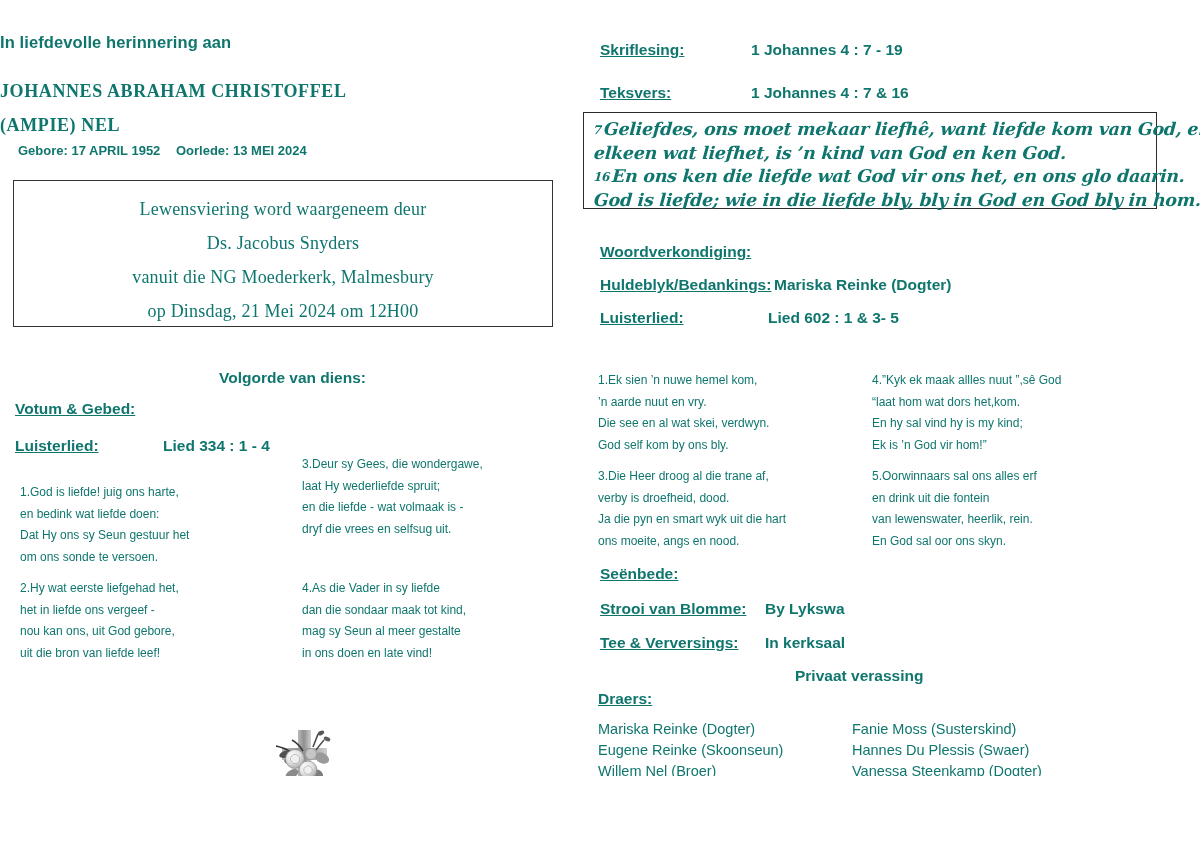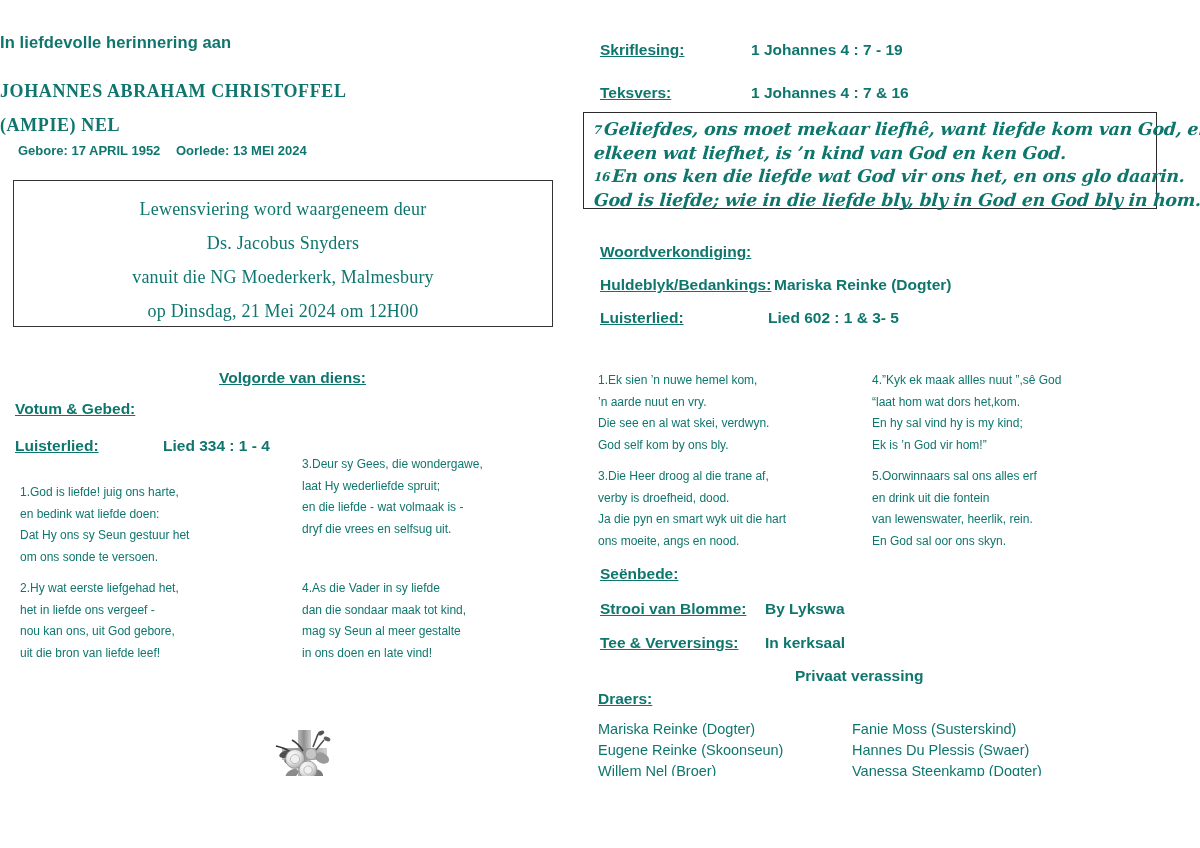--- a/index.html
+++ b/index.html
@@ -53,21 +53,20 @@
     margin-top: 13px;
     letter-spacing: .2px;
   }
   #service-box .line:first-child { margin-top: 18px; }
 
   
   .section-heading {
     position: absolute;
     font-size: 15.5px;
     font-weight: bold;
-    text-decoration: underline;
     white-space: nowrap;
   }
   .row-label {
     position: absolute;
     font-size: 15.5px;
     font-weight: bold;
     text-decoration: underline;
     white-space: nowrap;
   }
   .row-value {

